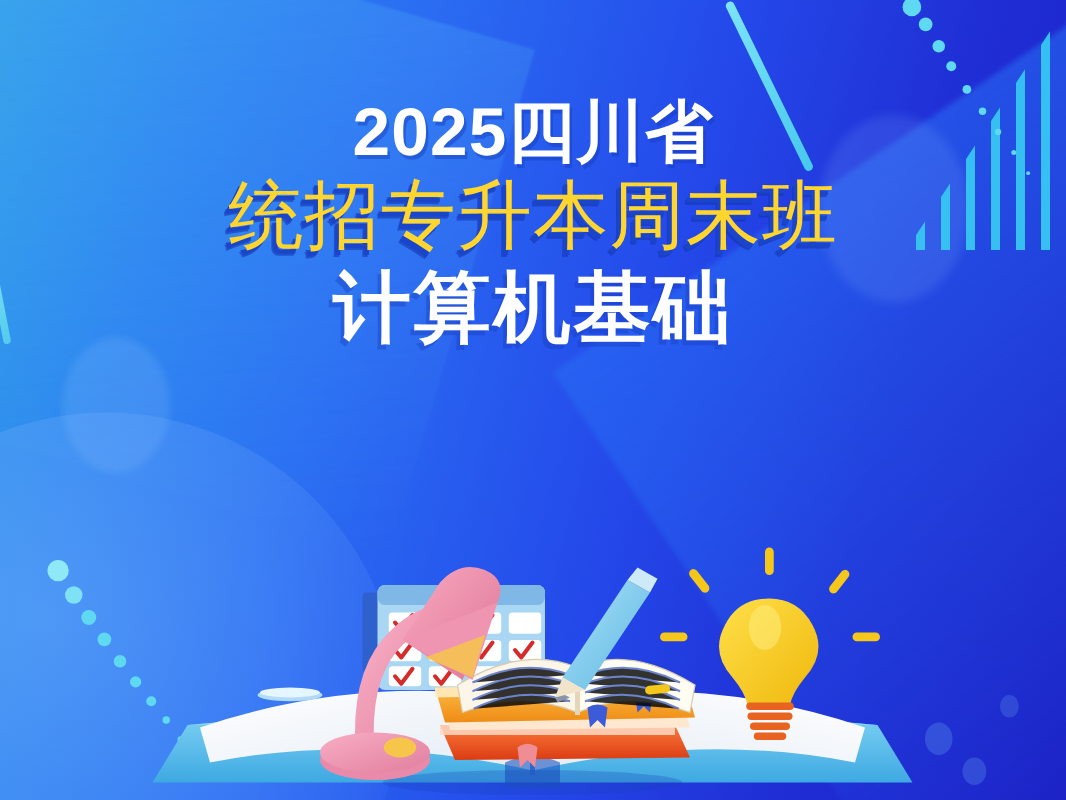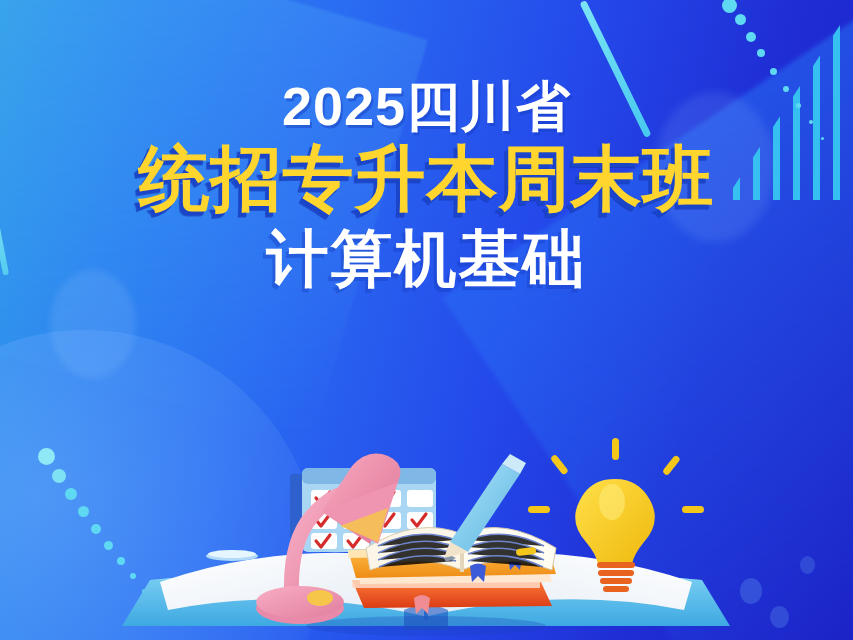--- a/index.html
+++ b/index.html
@@ -88,22 +88,22 @@
   .line-year{
     font-size:54px;
     font-weight:bold;
     color:#ffffff;
     letter-spacing:1px;
     line-height:1.05;
     text-shadow:2px 3px 0 rgba(20,60,190,.45);
   }
   .line-main{
     margin-top:4px;
-    font-size:71px;
-    font-weight:bold;
+    font-size:60px;
+    font-weight:normal;
     color:#FFD52E;
     letter-spacing:1px;
     line-height:1.12;
     text-shadow:
       -3px 4px 0 #1B45C9,
       -4px 5px 0 rgba(20,50,170,.55);
   }
   .line-sub{
     margin-top:6px;
     font-size:62px;

